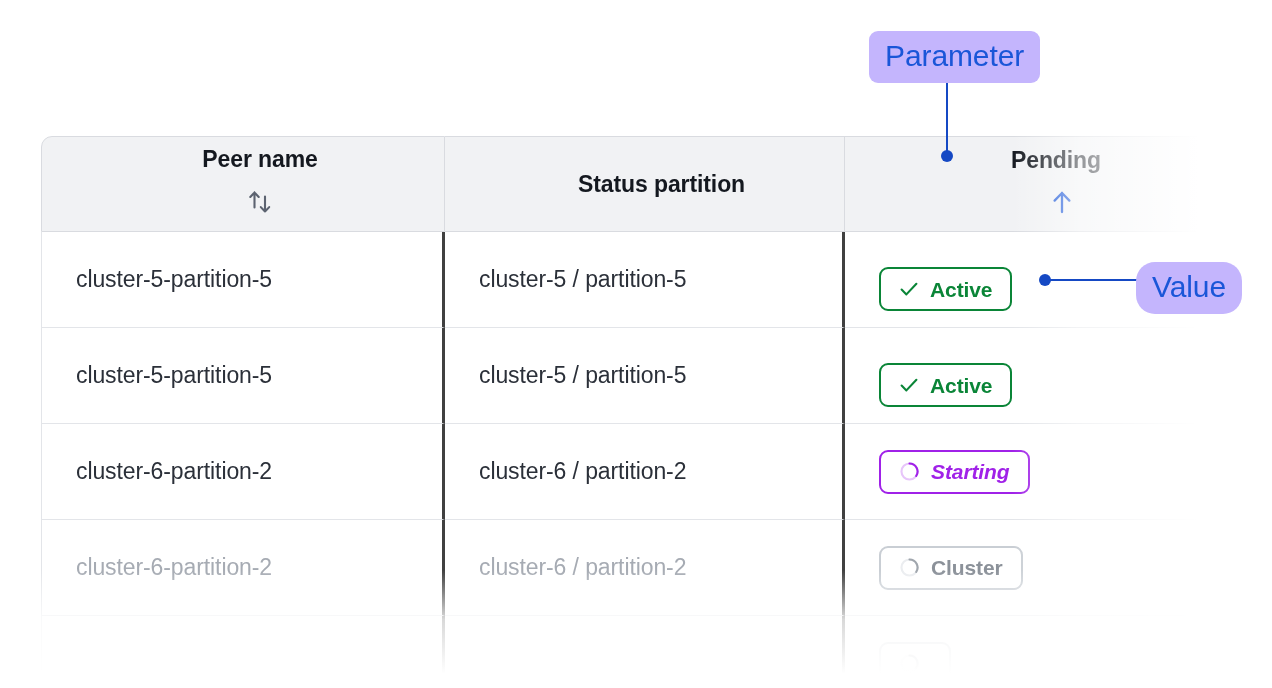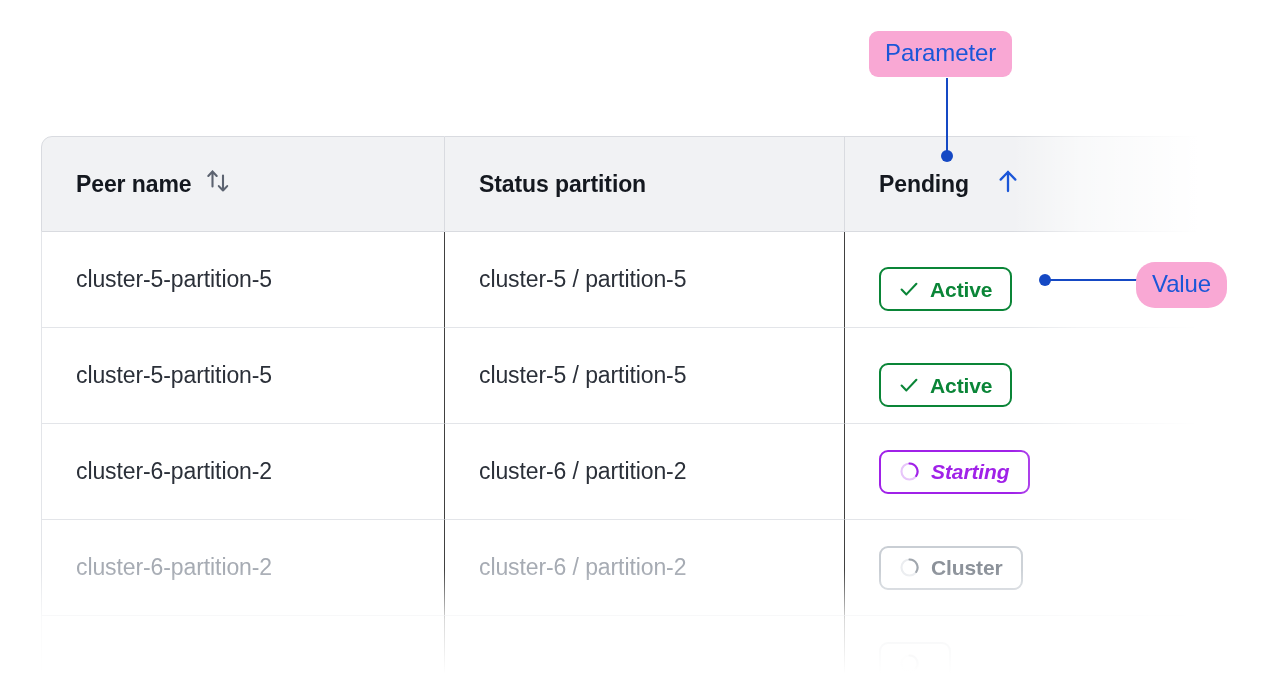--- a/index.html
+++ b/index.html
@@ -46,32 +46,32 @@
     border-right:1px solid #d9dbe0;
     box-sizing:border-box;
     white-space:nowrap;
   }
   thead th:first-child{
     border-left:1px solid #d9dbe0;
     border-top-left-radius:11px;
   }
   thead th:last-child{border-right:none;}
 
-  .th-inner{display:flex;align-items:center;gap:14px;}
+  .th-inner{display:flex;align-items:center;gap:14px;flex-direction:column;}
 
   tbody td{
     height:96px;
     padding:0 0 0 34px;
     vertical-align:middle;
     font-size:23px;
     font-weight:400;
     color:#2b3039;
     letter-spacing:-0.1px;
     border-bottom:1px solid #e3e5e9;
-    border-right:1px solid #404040;
+    border-right:3px solid #404040;
     border-left:none;
     box-sizing:border-box;
     white-space:nowrap;
     background:#ffffff;
   }
   tbody td:first-child{border-left:1px solid #e3e5e9;}
   tbody td:last-child{border-right:none;}
   tbody tr.muted td{color:#a6abb3;}
 
   
@@ -104,23 +104,23 @@
   .fade-bottom{
     position:absolute;left:0;right:0;bottom:0;height:118px;
     background:linear-gradient(to bottom,rgba(255,255,255,0) 0%,rgba(255,255,255,0.80) 42%,#ffffff 88%);
     pointer-events:none;
   }
 
   
   .anno-pill{
     position:absolute;
     display:inline-flex;align-items:center;justify-content:center;
-    background:#f9a8d4;
+    background:#c4b5fd;
     color:#1a56d8;
-    font-size:24px;
+    font-size:30px;
     font-weight:500;
     letter-spacing:-0.1px;
     border-radius:9px;
     padding:8px 16px 10px;
     white-space:nowrap;
     z-index:30;
   }
   #pill-parameter{left:869px;top:31px;}
   #pill-value{left:1136px;top:262px;border-radius:19px;}
 

